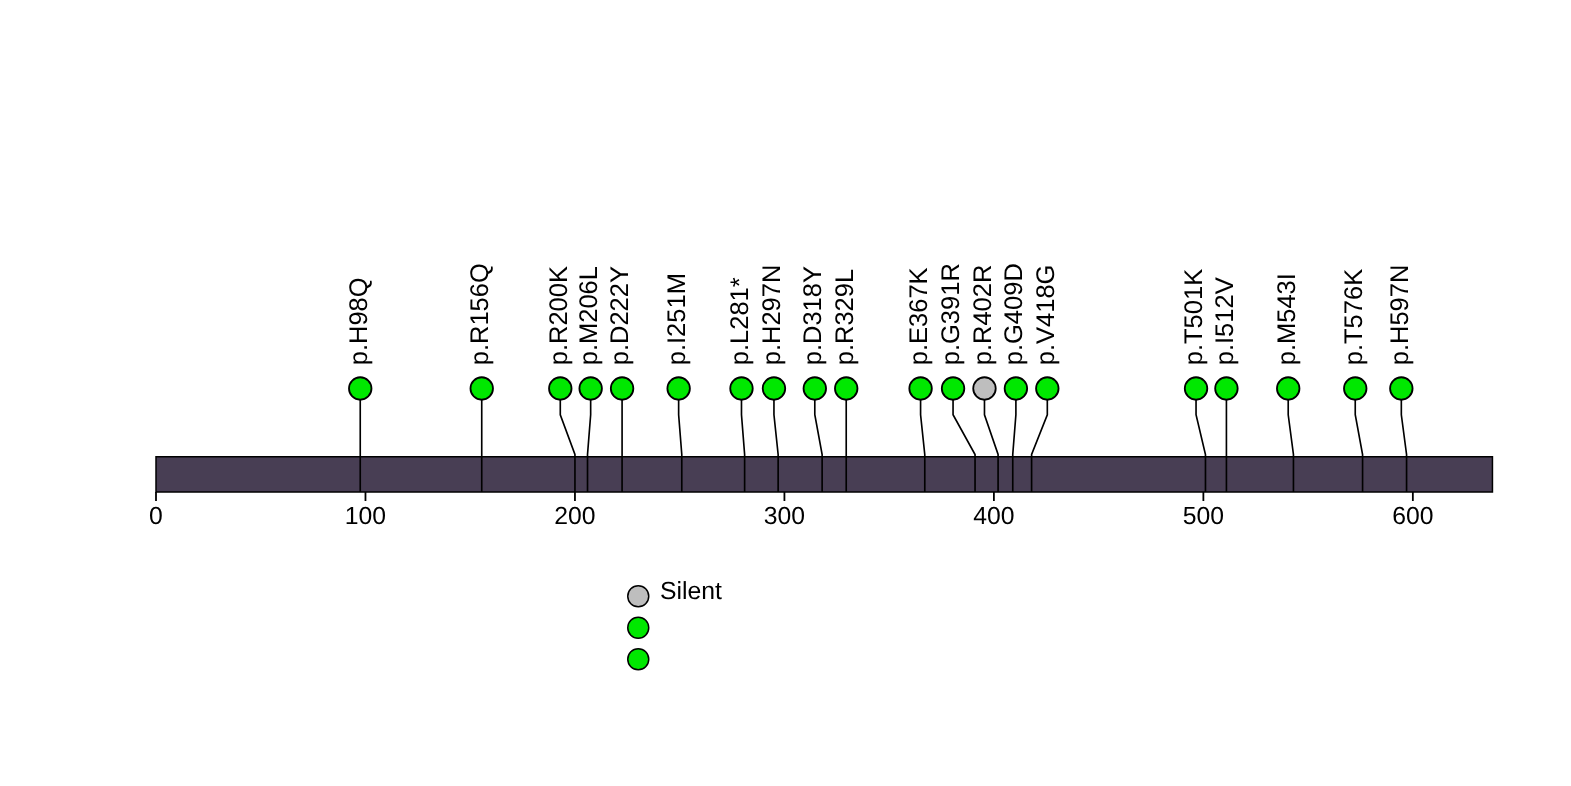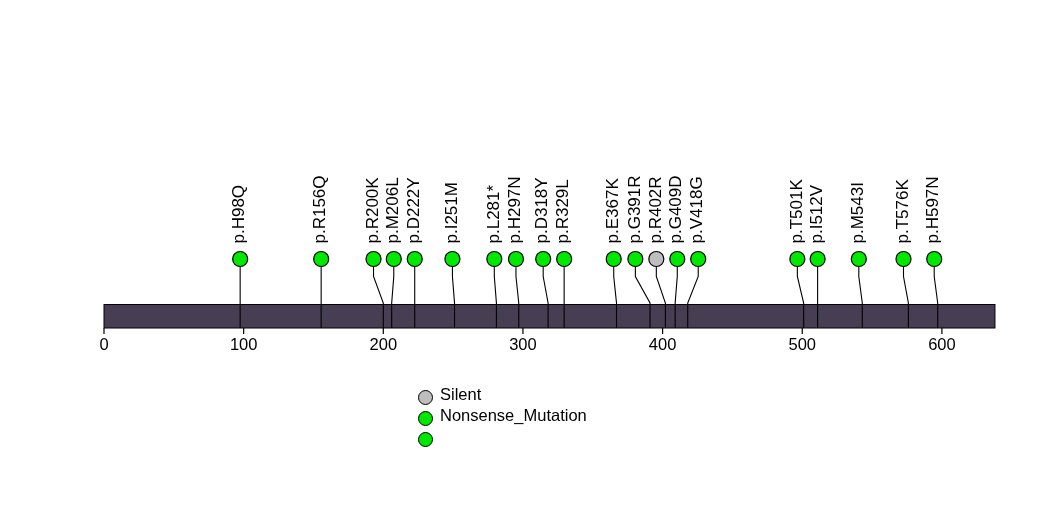--- a/index.html
+++ b/index.html
@@ -127,19 +127,18 @@
       <text transform="translate(938.41925, 243.5) rotate(-90)" font-size="17" fill="#000000" text-anchor="start">p.H597N</text>
     </svg>
 
   <div class="legend">
     <div class="legend-row">
       <span class="legend-dot" style="background: rgb(190, 190, 190);"></span>
       <span class="legend-label">Silent</span>
     </div>
     <div class="legend-row">
       <span class="legend-dot" style="background: rgb(0, 232, 0);"></span>
-      <span class="legend-label">Nonsense_Mutation</span>
     </div>
     <div class="legend-row">
       <span class="legend-dot" style="background: rgb(0, 232, 0);"></span>
     </div>
   </div>
 </div>
 
 </body></html>

